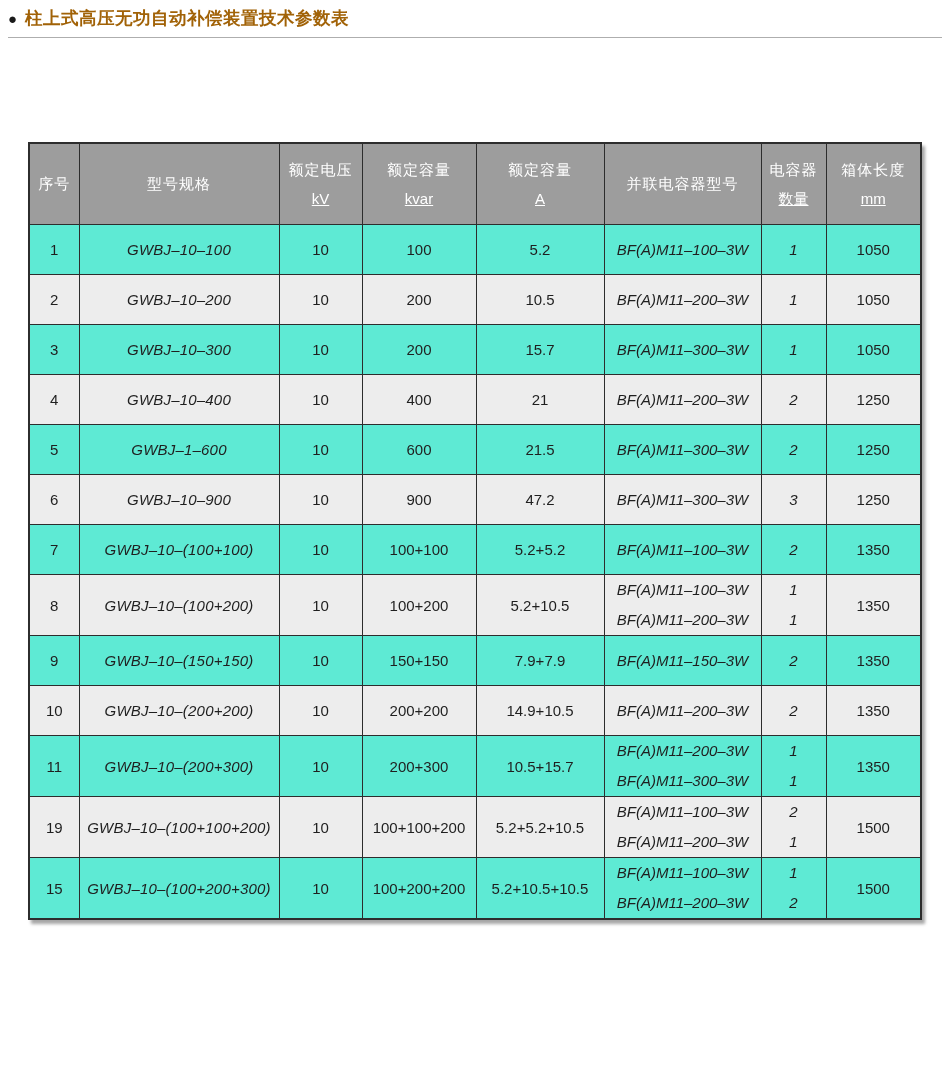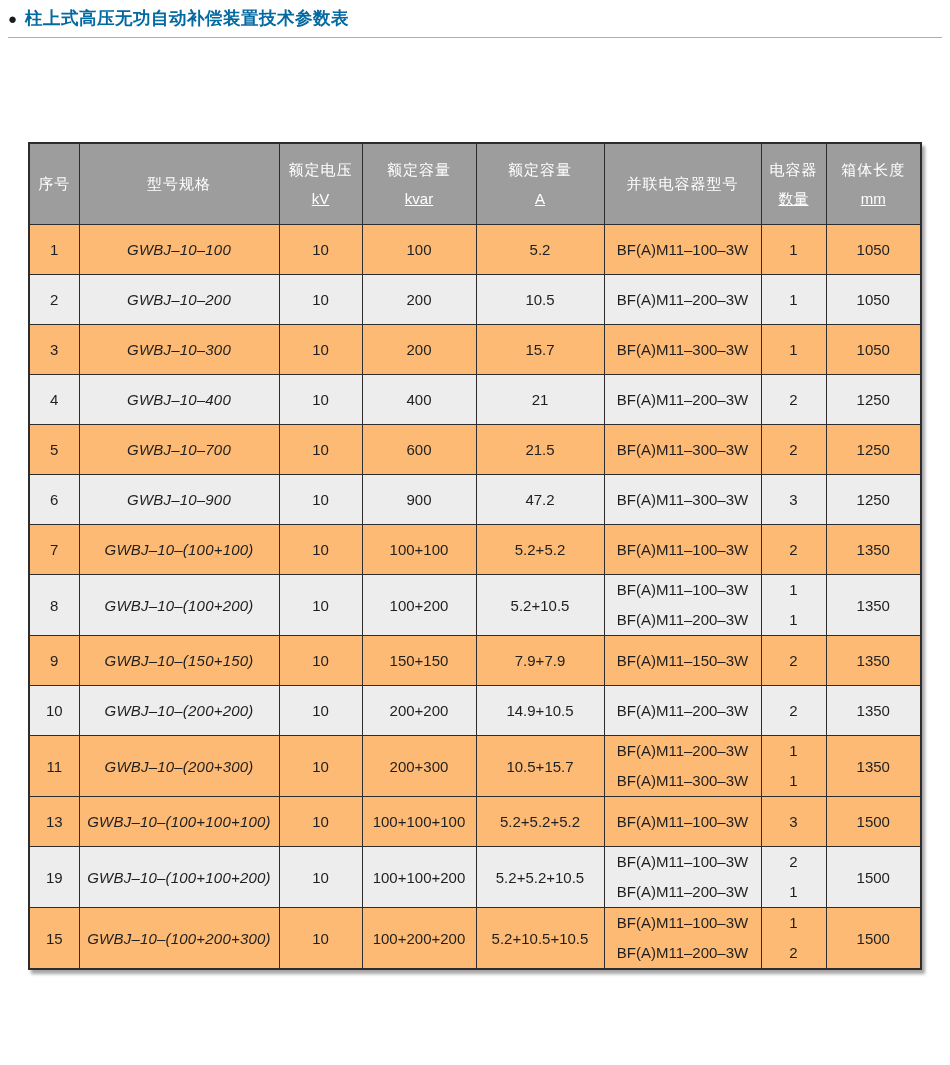--- a/index.html
+++ b/index.html
@@ -28,34 +28,34 @@
   }
   .bullet {
     font-size: 15px;
     line-height: 1;
     color: #1a1a1a;
   }
   .page-title {
     font-size: 17.5px;
     font-weight: bold;
     letter-spacing: 0.5px;
-    color: #0369a1;
+    color: #a16207;
   }
   .title-rule {
     border: none;
     border-top: 1.5px solid #aeaeae;
     margin: 7px 0 0 0;
   }
   table.spec-table {
     border-collapse: collapse;
     table-layout: fixed;
     width: 892px;
     margin: 104px 16px 0 28px;
     box-shadow: 3px 4px 3px rgba(0,0,0,0.35);
-    background: #fdba74;
+    background: #5eead4;
   }
   table.spec-table th,
   table.spec-table td {
     border: 1px solid #2d2d2d;
     text-align: center;
     vertical-align: middle;
     padding: 0 4px;
     font-size: 15px;
     overflow: hidden;
   }
@@ -78,20 +78,21 @@
     text-align: left;
     padding-left: 11px;
     letter-spacing: 0.2px;
     font-style: italic;
   }
   .multi-line { padding-top: 5px; padding-bottom: 5px; }
   .cap-line, .qty-line {
     display: block;
     line-height: 30px;
     white-space: nowrap;
+    font-style: italic;
   }
 </style>
 </head>
 <body>
 
 <div class="page">
 
   <div class="title-block">
     <div class="title-line">
       <span class="bullet">●</span>
@@ -199,21 +200,21 @@
       <td>
             <span class="cap-line">BF(A)M11–200–3W</span>
           </td>
       <td>
             <span class="qty-line">2</span>
           </td>
       <td>1250</td>
     </tr>
         <tr>
       <td>5</td>
-      <td class="cell-model">GWBJ–10–700</td>
+      <td class="cell-model">GWBJ–1–600</td>
       <td>10</td>
       <td>600</td>
       <td>21.5</td>
       <td>
             <span class="cap-line">BF(A)M11–300–3W</span>
           </td>
       <td>
             <span class="qty-line">2</span>
           </td>
       <td>1250</td>
@@ -299,34 +300,20 @@
       <td class="multi-line">
             <span class="cap-line">BF(A)M11–200–3W</span>
             <span class="cap-line">BF(A)M11–300–3W</span>
           </td>
       <td class="multi-line">
             <span class="qty-line">1</span>
             <span class="qty-line">1</span>
           </td>
       <td>1350</td>
     </tr>
-        <tr>
-      <td>13</td>
-      <td class="cell-model">GWBJ–10–(100+100+100)</td>
-      <td>10</td>
-      <td>100+100+100</td>
-      <td>5.2+5.2+5.2</td>
-      <td>
-            <span class="cap-line">BF(A)M11–100–3W</span>
-          </td>
-      <td>
-            <span class="qty-line">3</span>
-          </td>
-      <td>1500</td>
-    </tr>
         <tr class="alt">
       <td>19</td>
       <td class="cell-model">GWBJ–10–(100+100+200)</td>
       <td>10</td>
       <td>100+100+200</td>
       <td>5.2+5.2+10.5</td>
       <td class="multi-line">
             <span class="cap-line">BF(A)M11–100–3W</span>
             <span class="cap-line">BF(A)M11–200–3W</span>
           </td>

